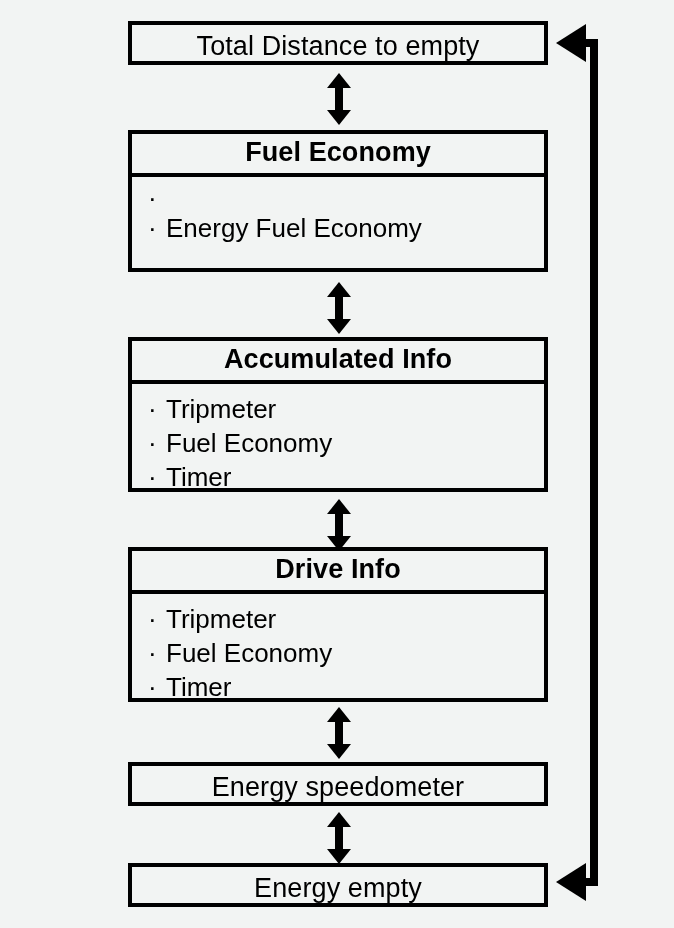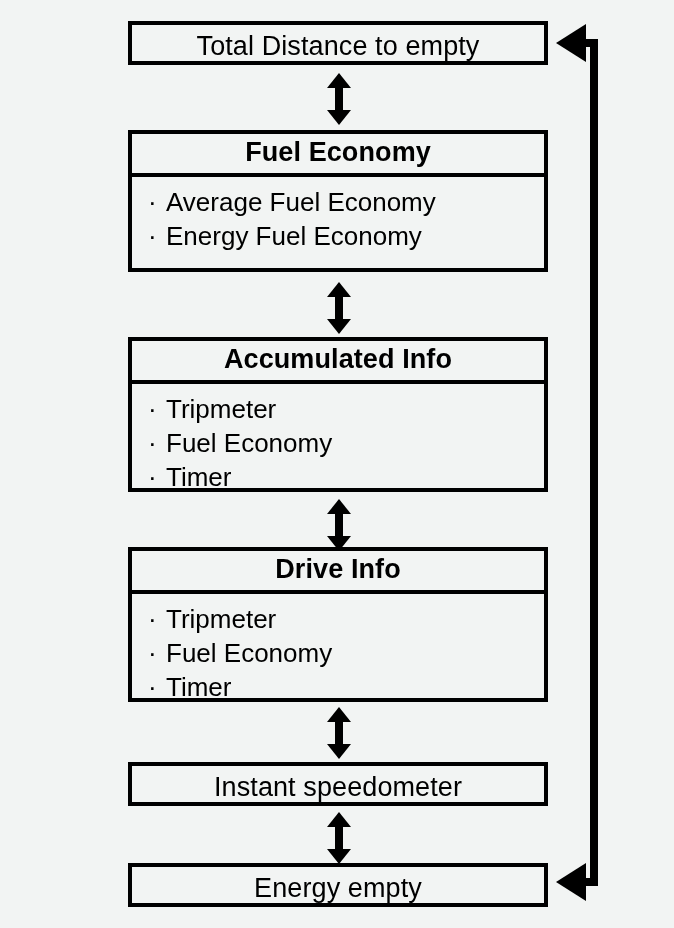--- a/index.html
+++ b/index.html
@@ -114,21 +114,20 @@
       <polygon points="14,0 26,15 2,15" fill="#000"></polygon>
       <polygon points="14,52 26,37 2,37" fill="#000"></polygon>
     </svg>
   </div>
 
   <div class="node grouped" id="node-1" style="top:130px; height:142px;">
     <div class="node-title">Fuel Economy</div>
     <div class="node-body">
       <div class="bullet-item">
         <span class="bullet-dot">·</span>
-        <span>Average Fuel Economy</span>
       </div>
       <div class="bullet-item">
         <span class="bullet-dot">·</span>
         <span>Energy Fuel Economy</span>
       </div>
     </div>
   </div>
 
   <div class="dblarrow" style="top:282px;">
     <svg width="28" height="52" viewBox="0 0 28 52" aria-hidden="true">
@@ -184,21 +183,21 @@
 
   <div class="dblarrow" style="top:707px;">
     <svg width="28" height="52" viewBox="0 0 28 52" aria-hidden="true">
       <rect x="10" y="10" width="8" height="32" fill="#000"></rect>
       <polygon points="14,0 26,15 2,15" fill="#000"></polygon>
       <polygon points="14,52 26,37 2,37" fill="#000"></polygon>
     </svg>
   </div>
 
   <div class="node simple" id="node-4" style="top:762px; height:44px;">
-    <div class="node-title">Instant speedometer</div>
+    <div class="node-title">Energy speedometer</div>
   </div>
 
   <div class="dblarrow" style="top:812px;">
     <svg width="28" height="52" viewBox="0 0 28 52" aria-hidden="true">
       <rect x="10" y="10" width="8" height="32" fill="#000"></rect>
       <polygon points="14,0 26,15 2,15" fill="#000"></polygon>
       <polygon points="14,52 26,37 2,37" fill="#000"></polygon>
     </svg>
   </div>
 

